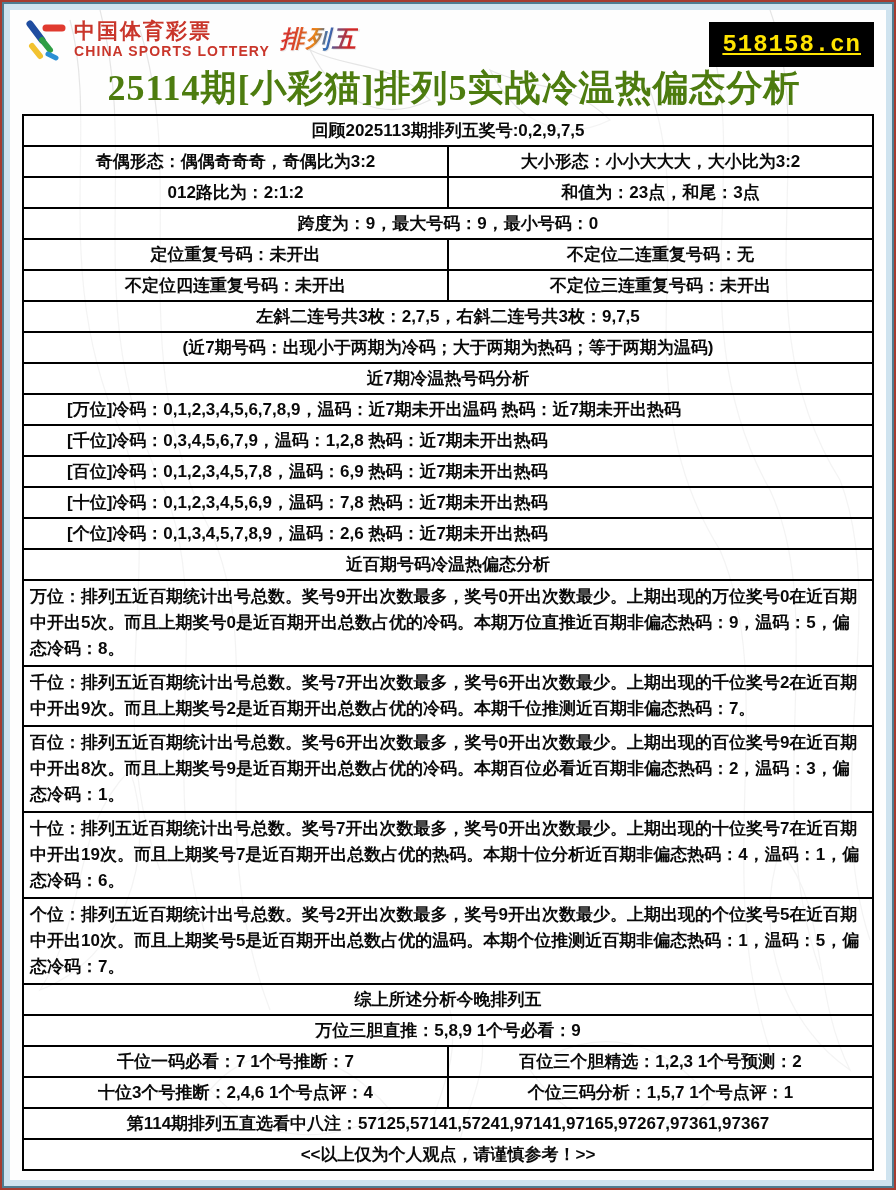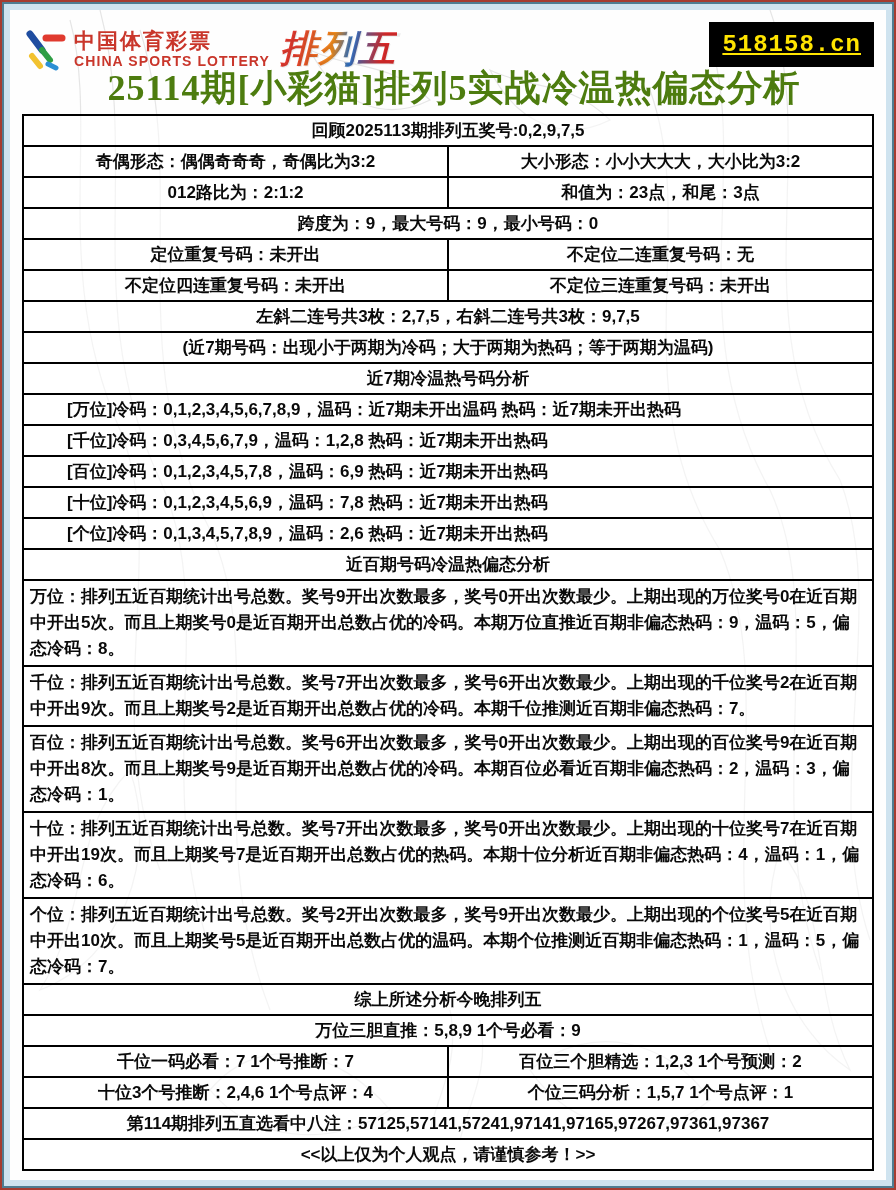--- a/index.html
+++ b/index.html
@@ -9,26 +9,26 @@
     border:2px solid #a63c30;
     font-family:"Liberation Sans","DejaVu Sans",sans-serif;
     overflow:hidden;
   }
   .frame2{width:100%;height:100%;border:2px solid #4f7d92;}
   .frame3{width:100%;height:100%;border:6px solid #cfe3ef;background:#fefefe;position:relative;overflow:hidden;}
   .bg-art{position:absolute;inset:0;z-index:0;pointer-events:none;}
   .content{position:relative;z-index:1;}
 
   .header{display:flex;align-items:flex-start;justify-content:space-between;padding:6px 12px 0 12px;height:56px;}
-  .brand{display:flex;align-items:center;gap:6px;margin-top:8px;}
+  .brand{display:flex;align-items:center;gap:6px;}
   .brand-text{line-height:1;}
   .brand-cn{color:#c9362b;font-size:21px;font-weight:bold;letter-spacing:2px;}
   .brand-en{color:#c9362b;font-size:14px;font-weight:bold;letter-spacing:1.1px;margin-top:3px;}
   .product{
-    font-size:37px;font-weight:900;font-style:italic;letter-spacing:2px;margin-left:4px;
+    font-size:24px;font-weight:900;font-style:italic;letter-spacing:2px;margin-left:4px;
     background:linear-gradient(100deg,#e03a2f 15%,#f08c1e 45%,#2f72c4 60%,#d92b2b 85%);
     -webkit-background-clip:text;background-clip:text;color:transparent;-webkit-text-fill-color:transparent;
     text-shadow:1px 1px 0 rgba(0,0,0,0.08);
   }
   .badge{
     background:#000;color:#ffe400;font-weight:bold;font-size:24px;
     padding:9px 13px;margin-top:6px;letter-spacing:1px;
     font-family:"Liberation Mono","DejaVu Sans Mono",monospace;
     text-decoration:underline;
   }

